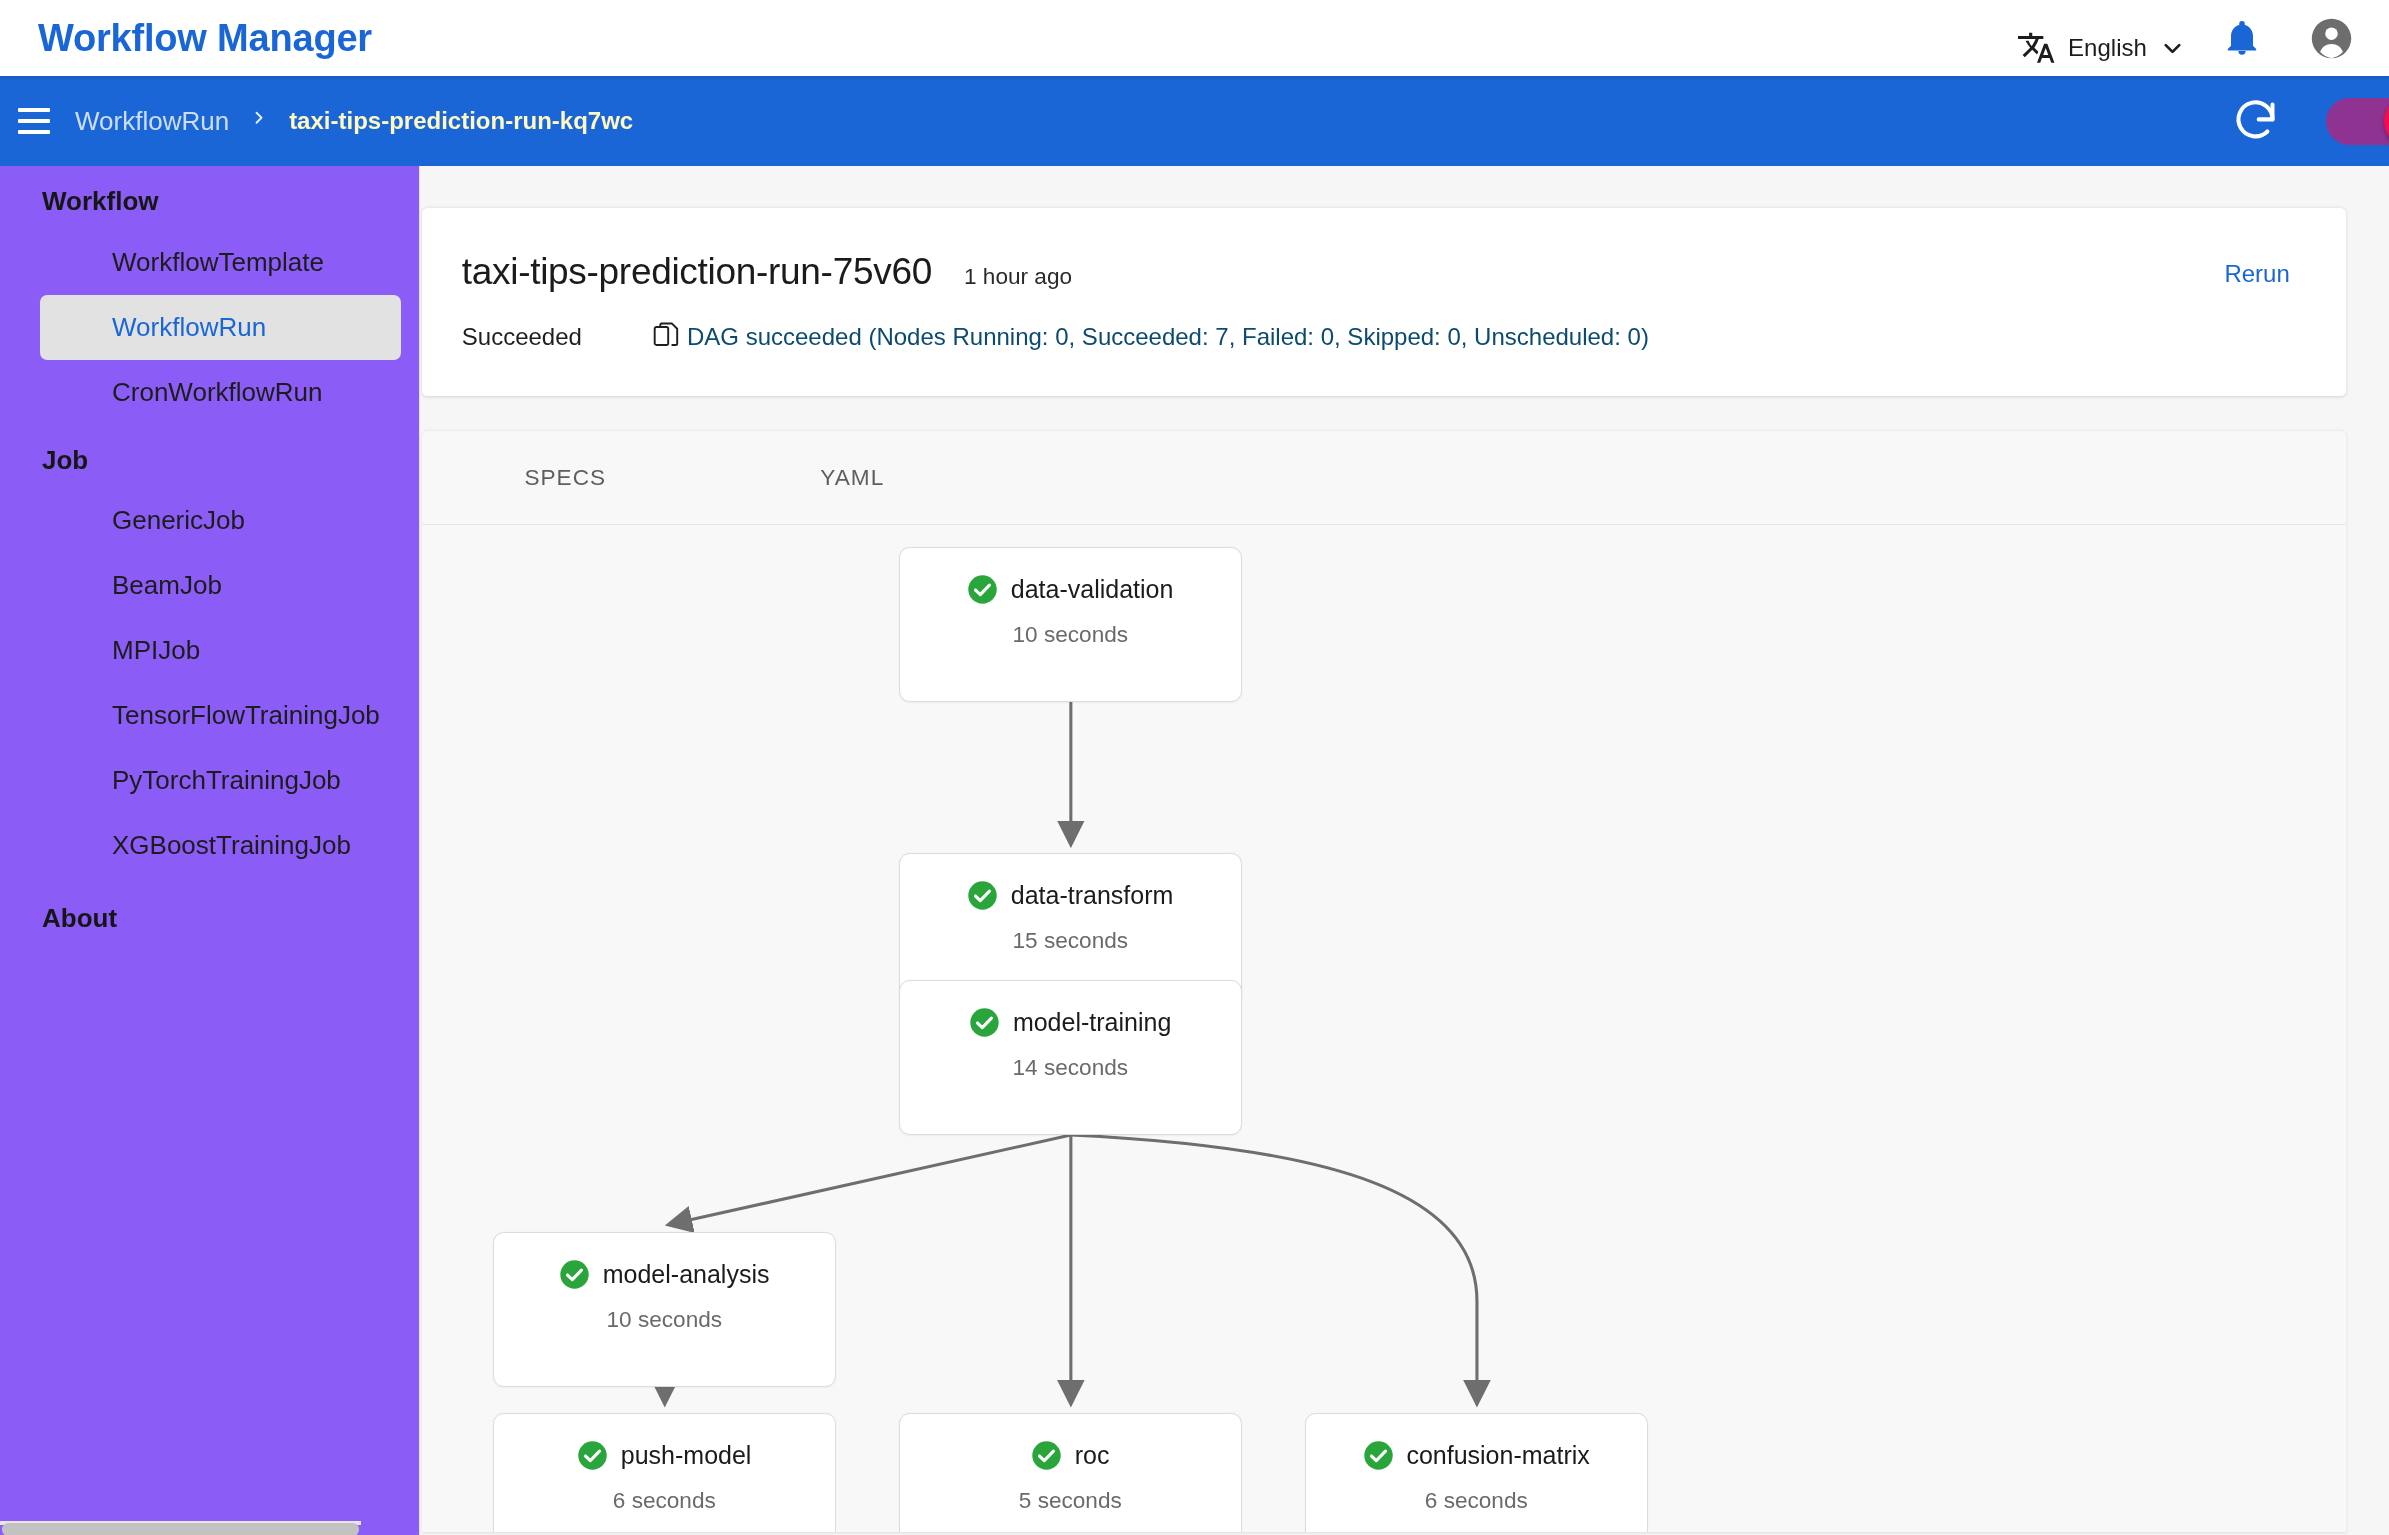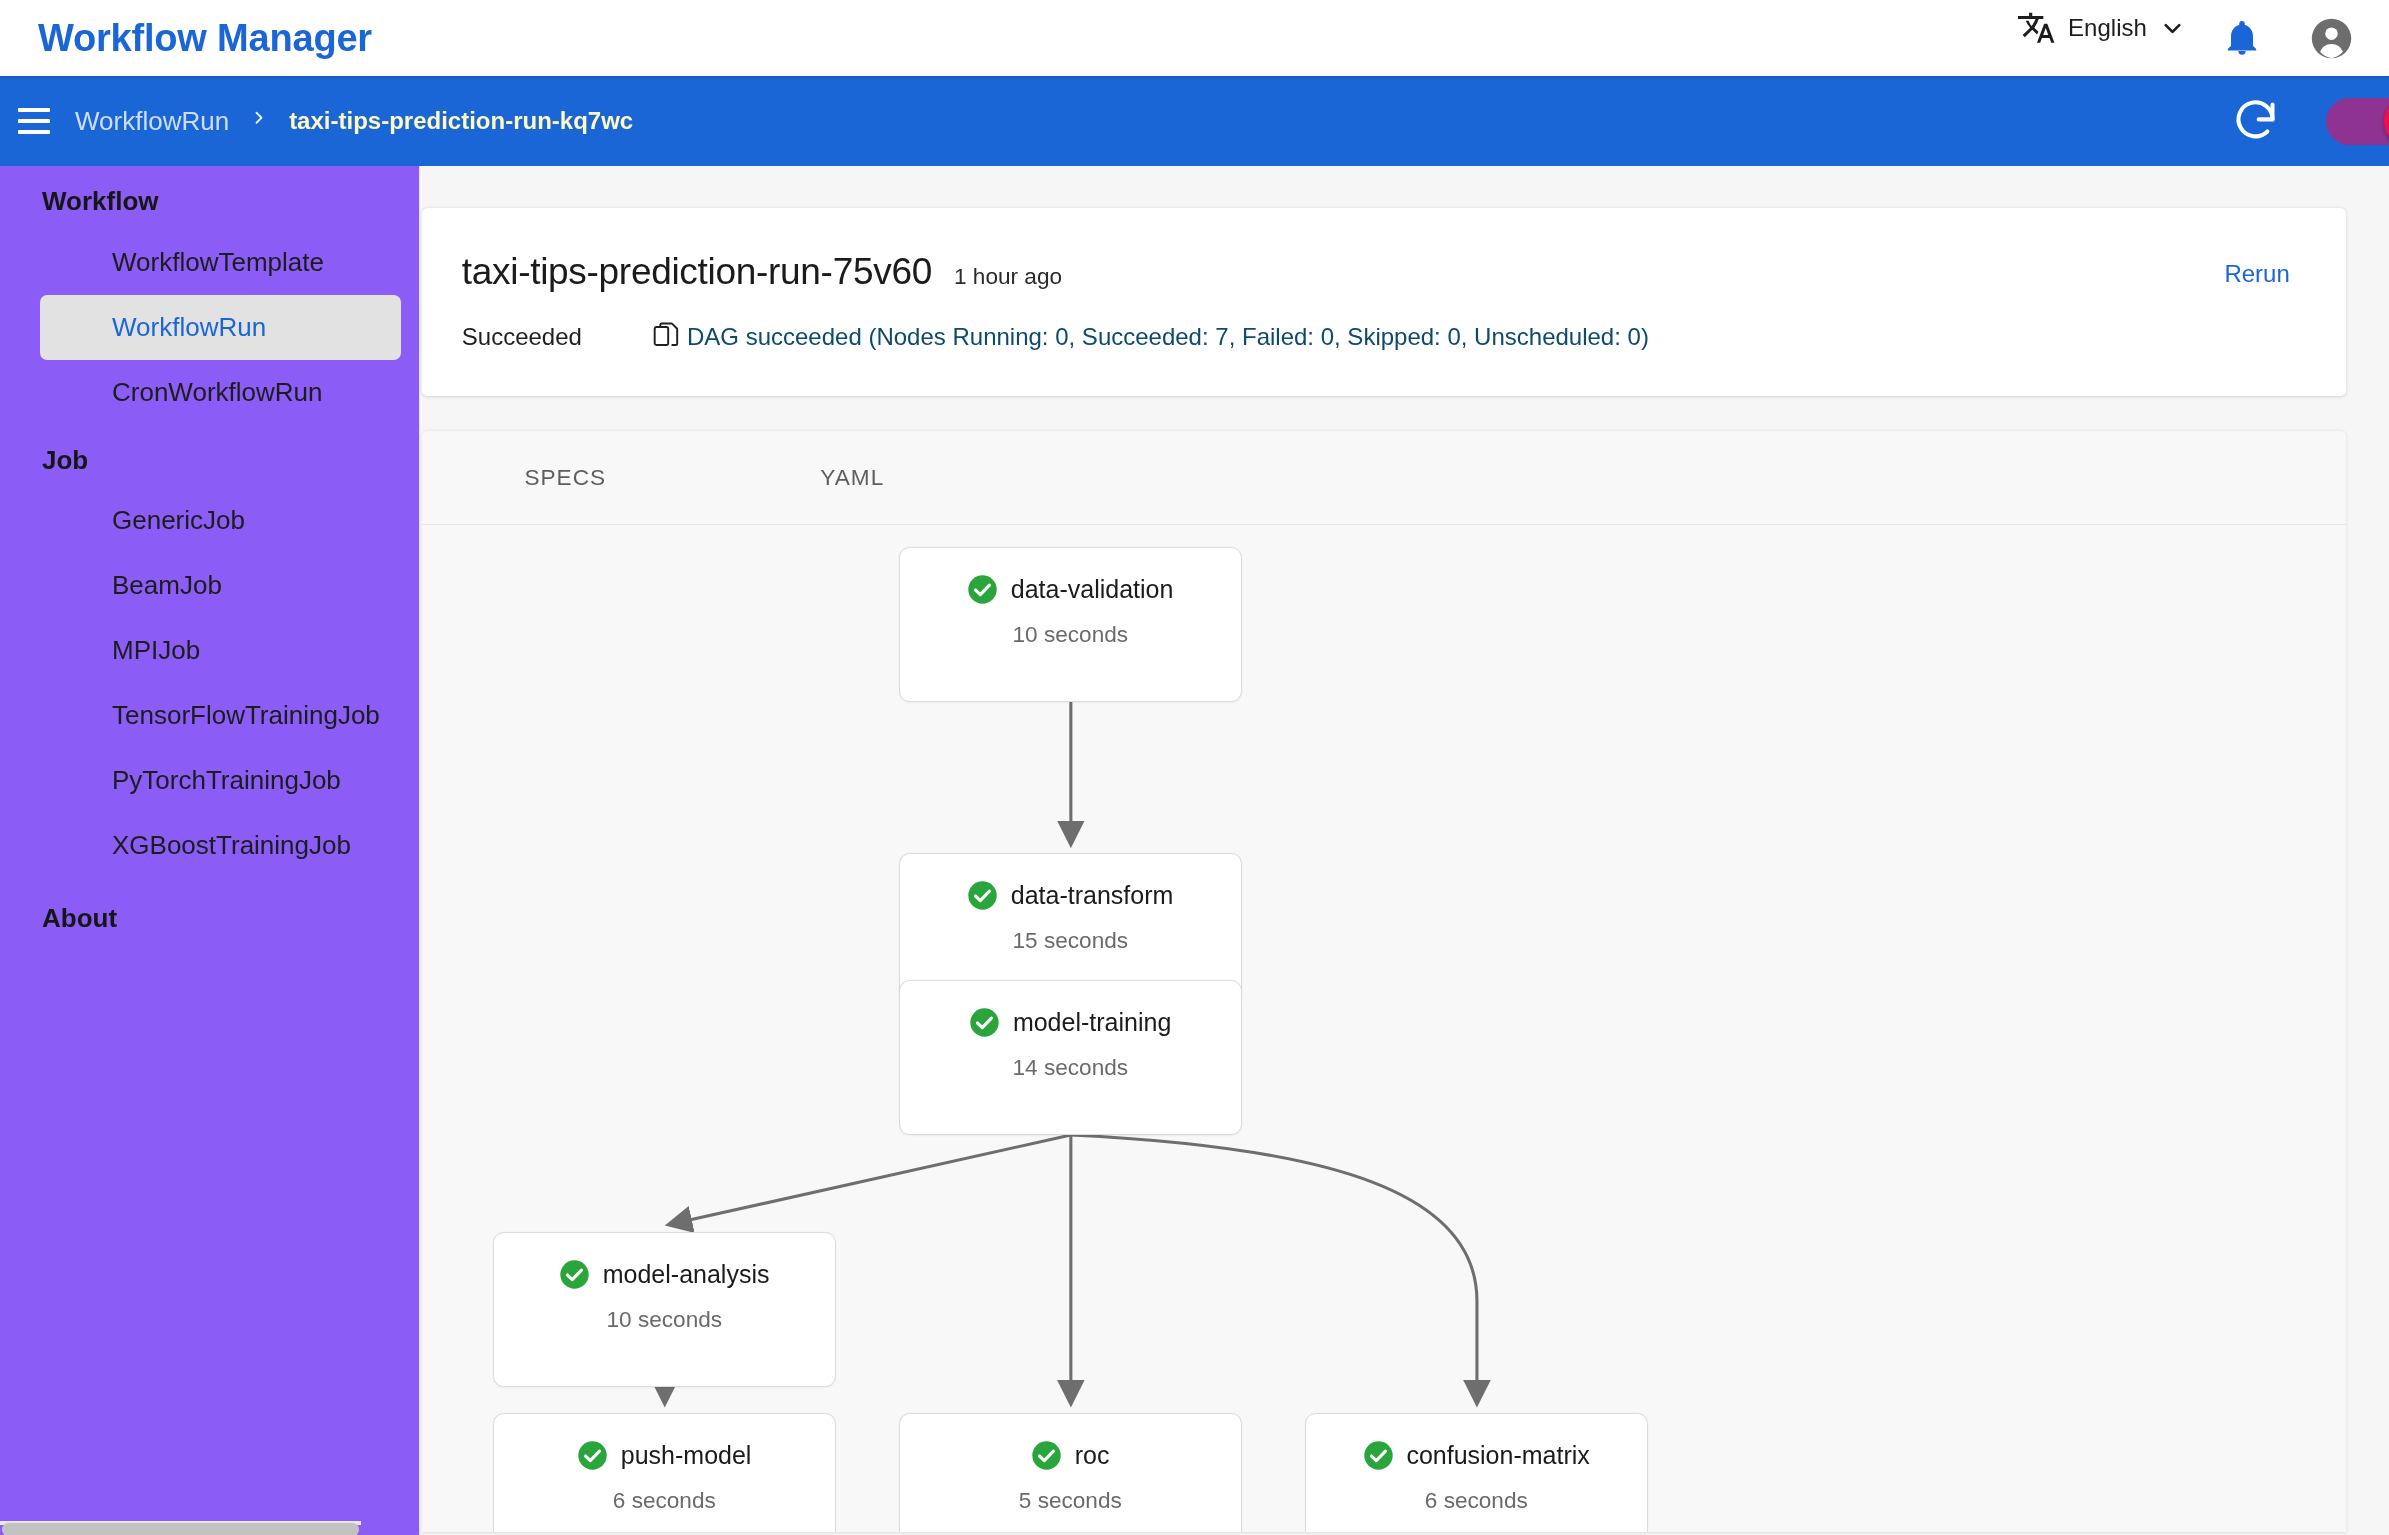--- a/index.html
+++ b/index.html
@@ -20,21 +20,21 @@
     z-index: 5;
   }
   .brand {
     margin-left: 38px;
     font-size: 38px; font-weight: bold;
     color: #1a66d6;
     letter-spacing: -0.2px;
   }
   .appbar-right {
     margin-left: auto; margin-right: 27px;
-    display: flex; align-items: flex-start; gap: 16px;
+    display: flex; align-items: flex-end; gap: 16px;
   }
   .lang-group { display: flex; align-items: center; gap: 12.6px; padding: 0 9px; cursor: pointer; }
   .lang-label { font-size: 24px; color: #1d1d1d; }
   .icon-btn { display: flex; align-items: center; justify-content: center; cursor: pointer; }
   .bell { width: 61px; height: 61px; }
   .avatar { width: 61px; height: 61px; margin-left: 12.6px; }
   .chev { width: 27px; height: 27px; }
 
   
   .toolbar {
@@ -101,21 +101,21 @@
     overflow: hidden;
   }
 
   .summary-card {
     position: absolute; left: 1.8px; top: 42px;
     width: 1924px; height: 188px;
     background: #ffffff;
     border-radius: 5.4px;
     box-shadow: 0 0.9px 3.6px rgba(0,0,0,0.14);
   }
-  .sum-title-row { position:absolute; left: 40px; top: 43px; display:flex; align-items: baseline; gap: 22px; }
+  .sum-title-row { position:absolute; left: 40px; top: 43px; display:flex; align-items: baseline; gap: 32px; }
   .sum-title { font-size: 37px; color: #1b1b1b; letter-spacing: -0.3px; }
   .sum-age { font-size: 22.6px; color: #2a2a2a; }
   .sum-status-row { position:absolute; left: 40px; top: 113px; display:flex; align-items: center; }
   .sum-phase { font-size: 24px; color: #1f1f1f; width: 191px; }
   .copy-icon { width: 27px; height: 31px; margin-right: 7.2px; flex: none; }
   .sum-msg { font-size: 24px; color: #0c4a6e; white-space: nowrap; }
   .rerun {
     position: absolute; right: 56px; top: 52px;
     font-size: 24px; color: #1a66d6; cursor: pointer;
   }

